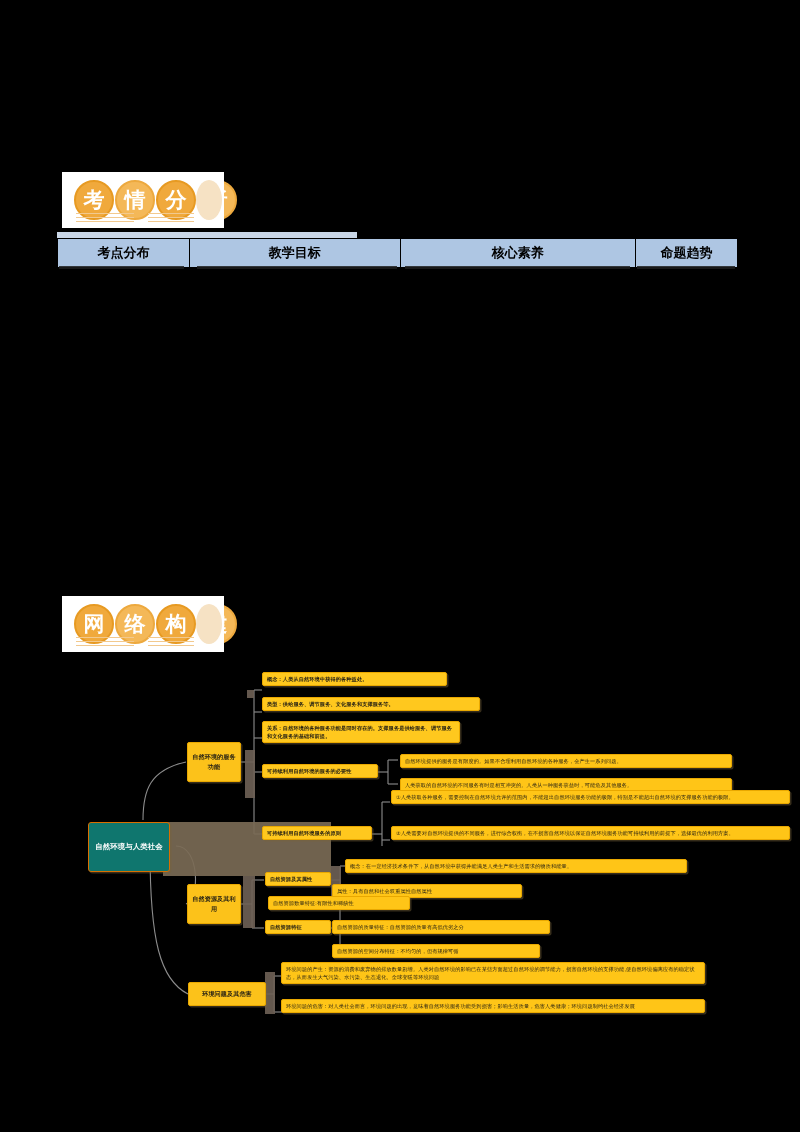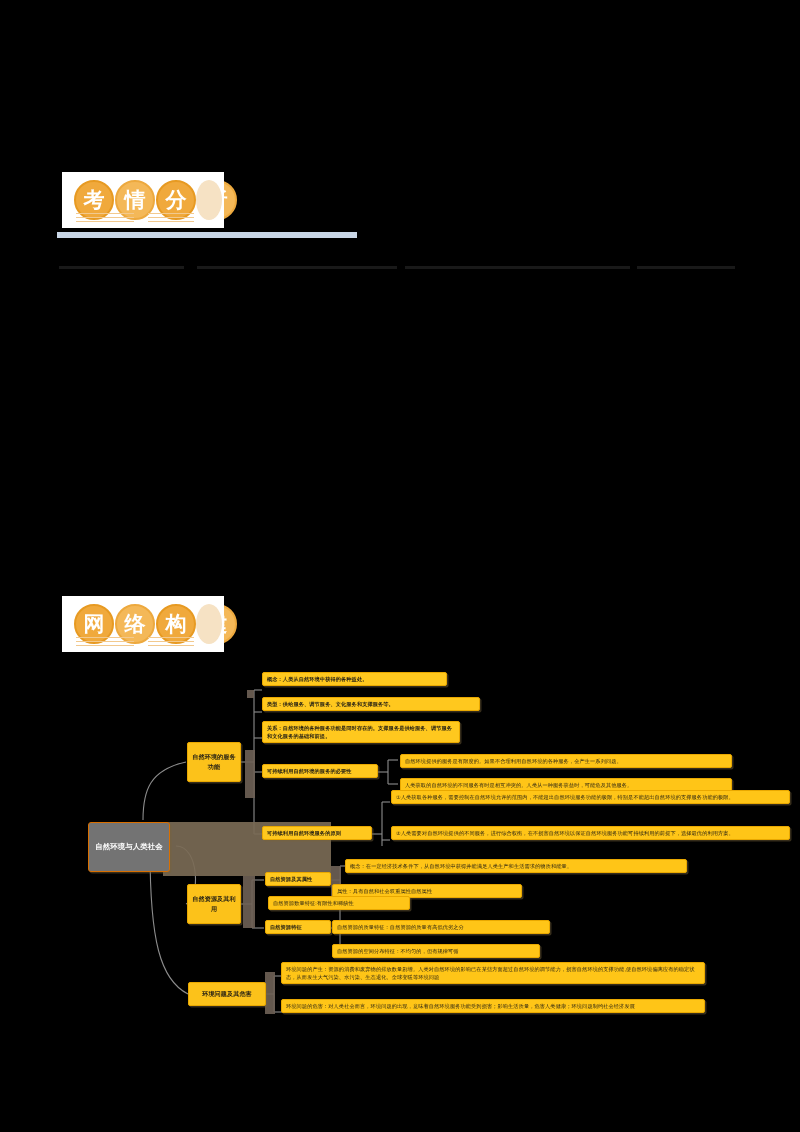--- a/index.html
+++ b/index.html
@@ -157,21 +157,21 @@
     line-height: 1.55;
     color: #231f14;
     padding: 2px 4px;
     border-radius: 2px;
     background: #fdc018;
     border: 0.6px solid #e9a800;
     box-shadow: 1.5px 1.5px 0 rgba(120,100,60,0.45);
     letter-spacing: 0.1px;
   }
   .node.root {
-    background: #737373;
+    background: #0f766e;
     border-color: #d96f00;
     color: #ffffff;
     font-size: 7.4px;
     font-weight: bold;
     text-align: center;
     display: flex;
     align-items: center;
     justify-content: center;
     line-height: 1.7;
     border-radius: 3px;
@@ -229,20 +229,36 @@
         <i></i>
       </div>
     <div class="banner-lines-r">
         <i></i>
         <i></i>
         <i></i>
       </div>
   </div>
 
   <div class="tbl-shadow"></div>
+  <table id="kaoqing-table">
+    <colgroup>
+      <col style="width:19.4%">
+        <col style="width:31.0%">
+        <col style="width:34.6%">
+        <col style="width:15.0%">
+    </colgroup>
+    <thead>
+      <tr>
+        <th>考点分布</th>
+        <th>教学目标</th>
+        <th>核心素养</th>
+        <th>命题趋势</th>
+      </tr>
+    </thead>
+  </table>
   <div class="tbl-underrow">
     <span style="left:2px;width:125px;"></span>
     <span style="left:140px;width:200px;"></span>
     <span style="left:348px;width:225px;"></span>
     <span style="left:580px;width:98px;"></span>
   </div>
 
   <div class="banner" style="left:62px; top:596px; width:157px; height:56px;">
     <div class="banner-circles">
       <div class="banner-char">网</div>

